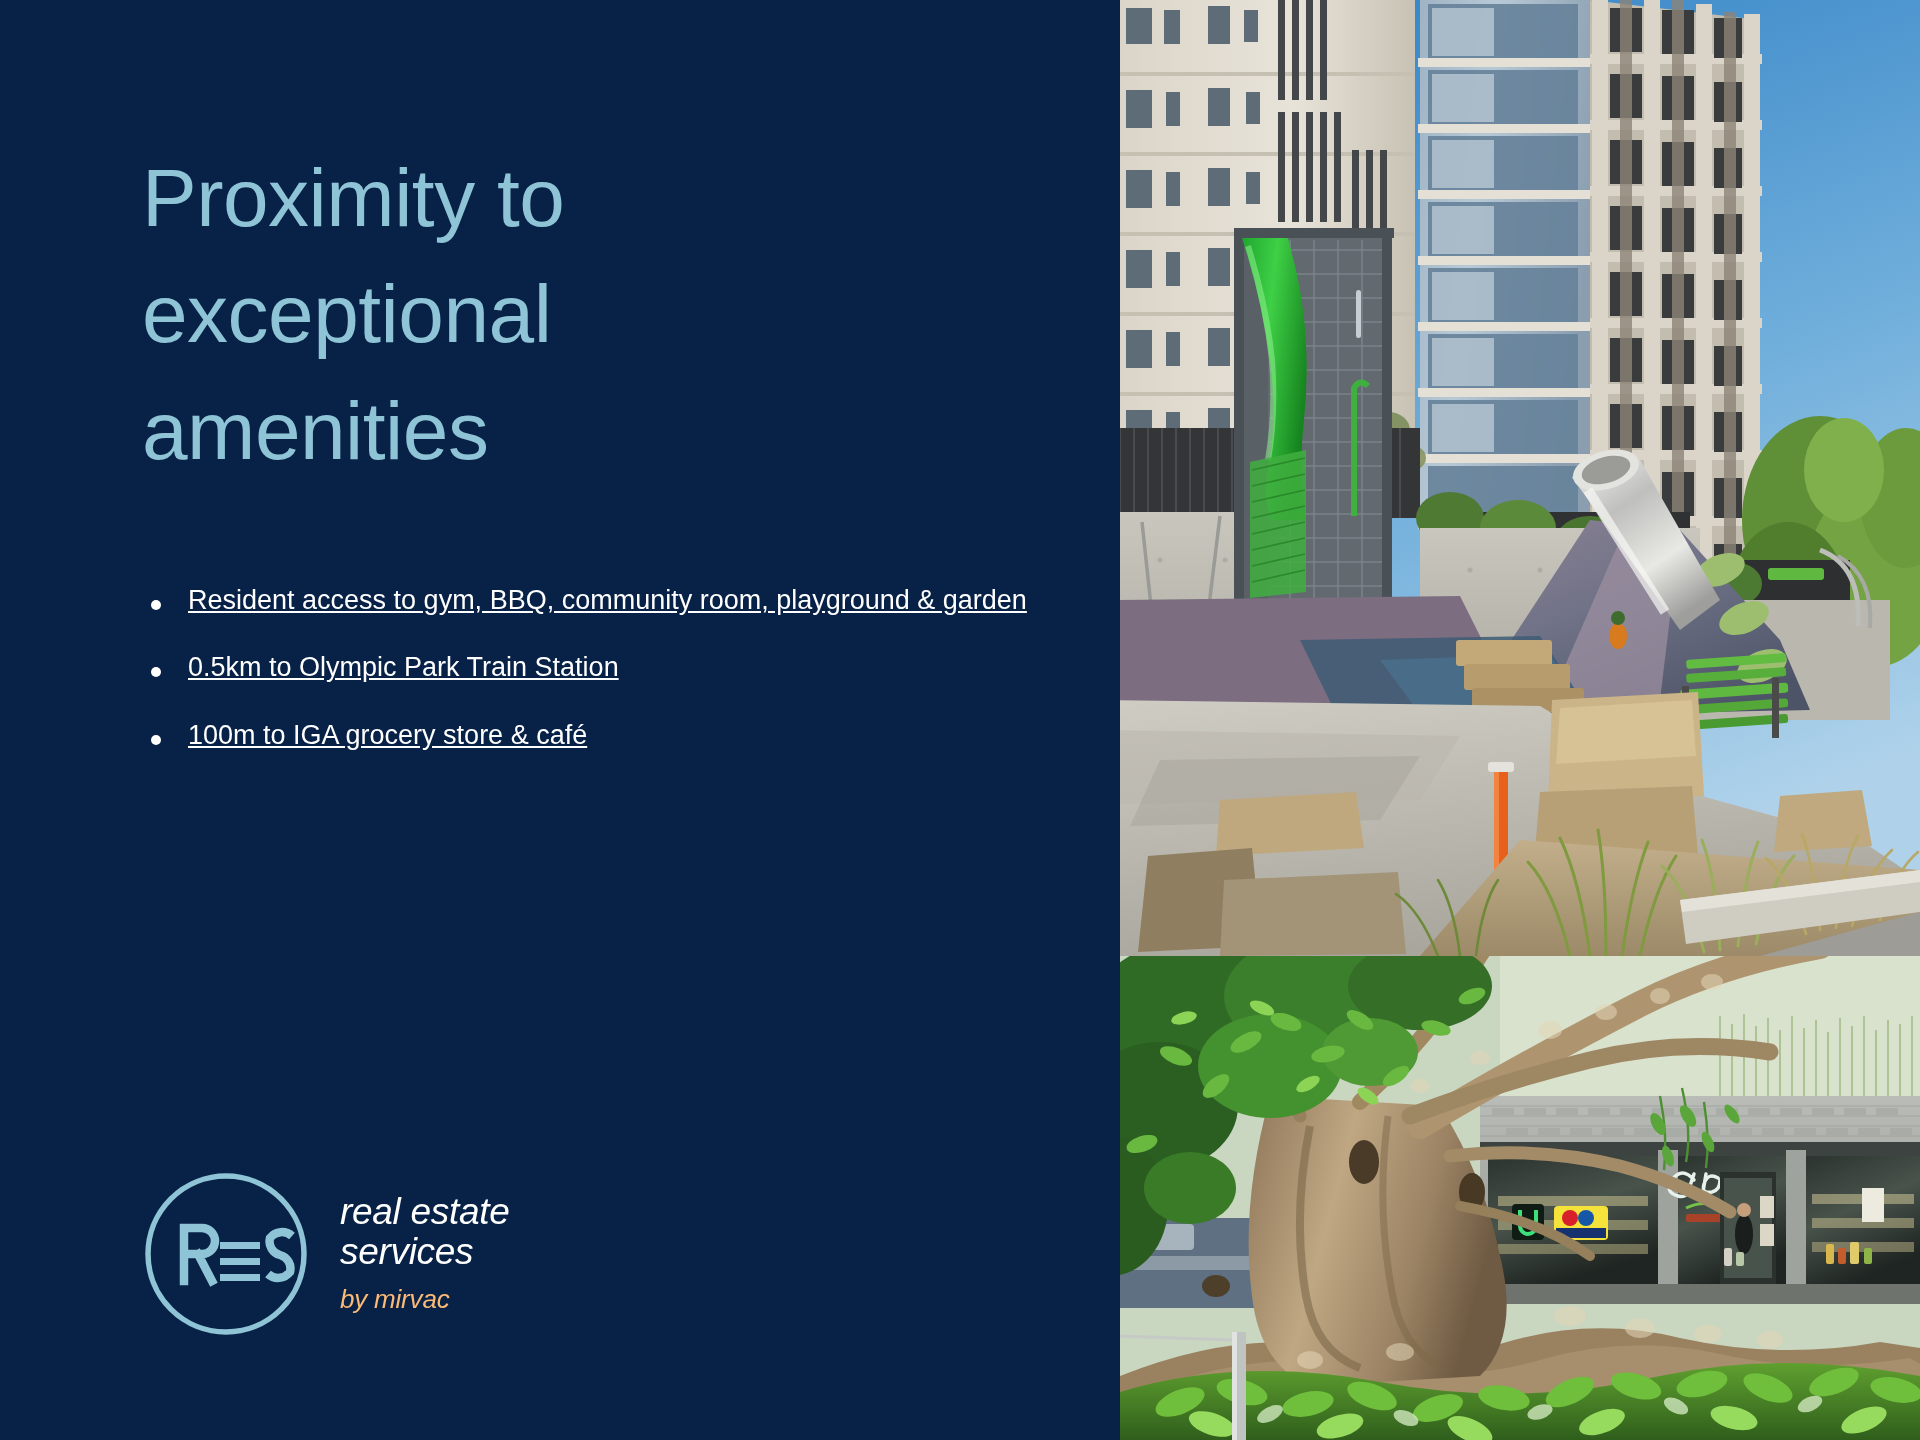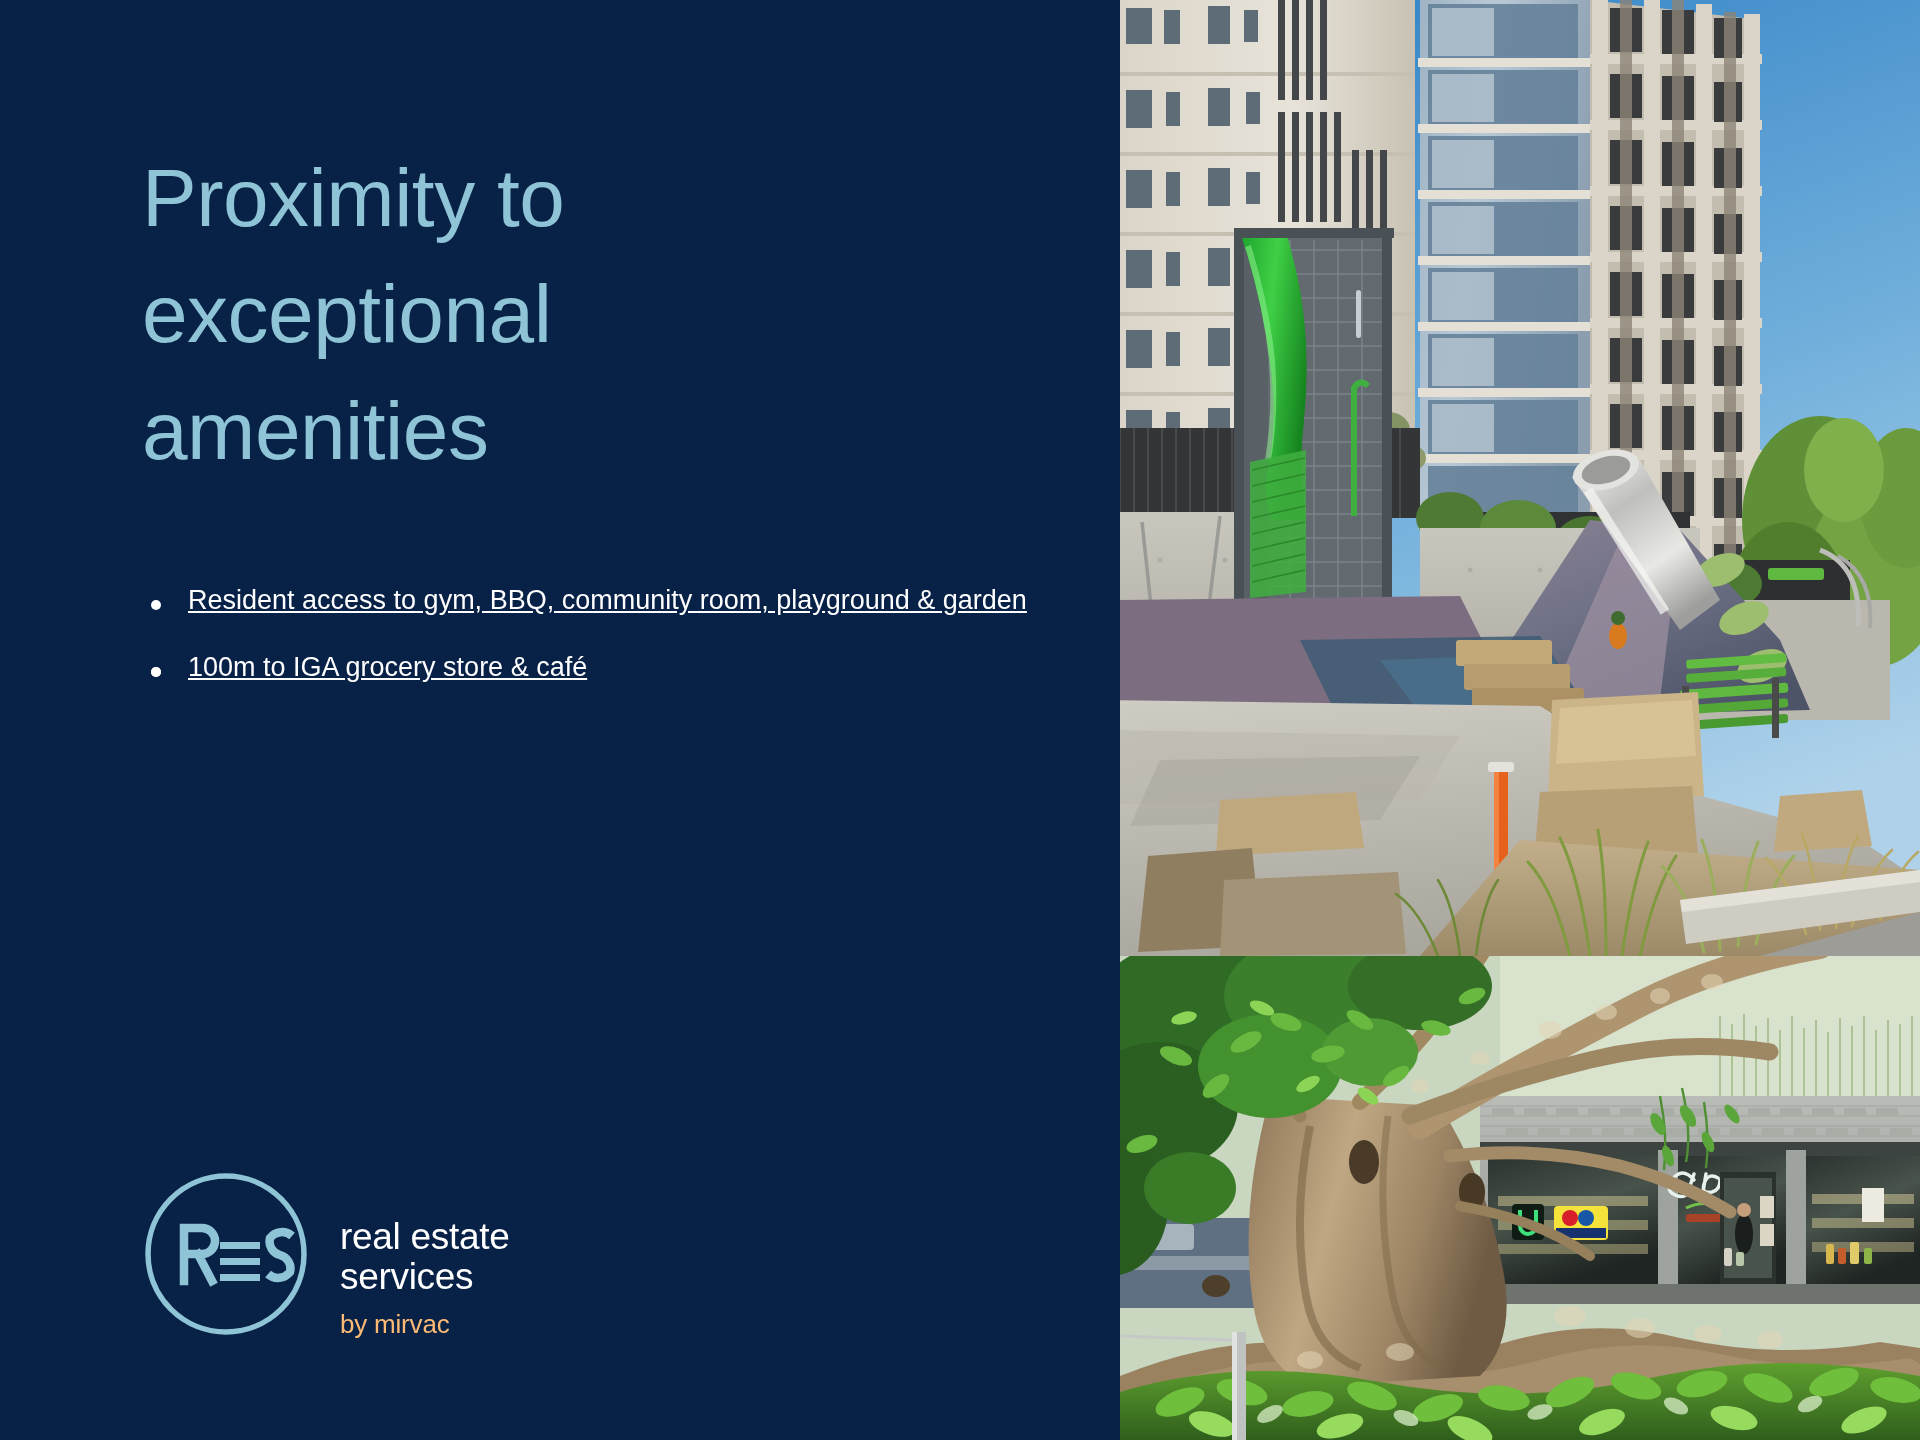--- a/index.html
+++ b/index.html
@@ -58,22 +58,23 @@
     width:10px; height:10px;
     border-radius:50%;
     background:#FFFFFF;
   }
 
   
   #logo-block {
     position:absolute;
     left:140px; top:1168px;
     display:flex;
-    align-items:flex-end;
+    align-items:center;
     gap:28px;
+    font-style:italic;
   }
   #logo-mark { display:block; }
   #logo-wordmark {
     display:flex;
     flex-direction:column;
     justify-content:center;
   }
   .logo-line1, .logo-line2 {
     color:#FFFFFF;
     font-size:37px;
@@ -119,20 +120,21 @@
 exceptional
 amenities</h1>
 
     <ul id="bullet-list">
       <li class="bullet-item">
         <span class="bullet-dot"></span>
         <span>Resident access to gym, BBQ, community room, playground &amp; garden</span>
       </li>
       <li class="bullet-item">
         <span class="bullet-dot"></span>
+        <span>0.5km to Olympic Park Train Station</span>
       </li>
       <li class="bullet-item">
         <span class="bullet-dot"></span>
         <span>100m to IGA grocery store &amp; café</span>
       </li>
     </ul>
 
     <div id="logo-block">
       <svg id="logo-mark" width="172" height="172" viewBox="0 0 172 172">
         <circle cx="86" cy="86" r="78" fill="none" stroke="#8EC4D6" stroke-width="5.5"></circle>

